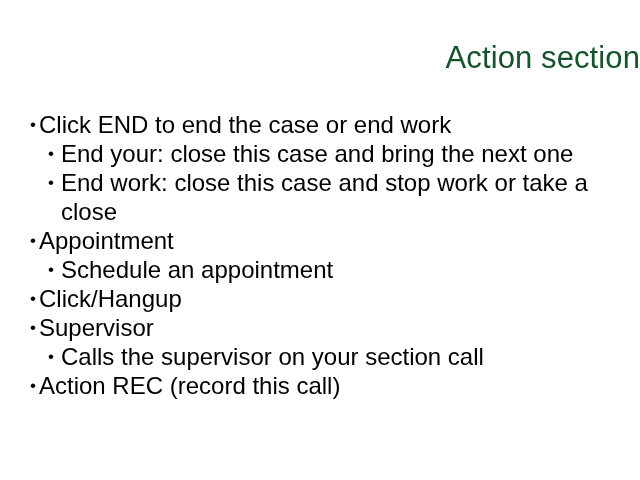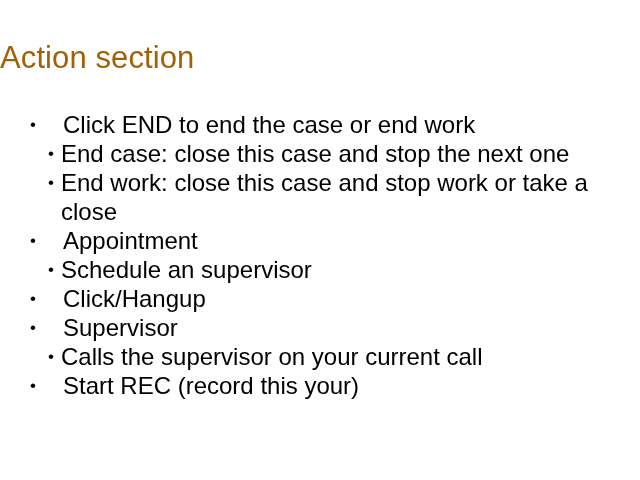--- a/index.html
+++ b/index.html
@@ -19,25 +19,25 @@
     width: 640px;
     height: 480px;
     background: #ffffff;
     box-sizing: border-box;
   }
   .slide-title {
     position: absolute;
     left: 0;
     top: 40px;
     width: 640px;
-    text-align: left;
+    text-align: right;
     font-size: 31px;
     line-height: 36px;
     font-weight: normal;
-    color: #a16207;
+    color: #14532d;
     letter-spacing: 0.1px;
     white-space: nowrap;
   }
   .body-block {
     position: absolute;
     left: 30px;
     top: 110px;
     width: 600px;
   }
   .bullet-line {
@@ -71,21 +71,20 @@
   }
   .bullet-text {
     flex: 1 1 auto;
     font-size: 24px;
     line-height: 29px;
     color: #000000;
     white-space: normal;
   }
   .lvl1 > .bullet-text {
     max-width: 560px;
-    margin-left: 24px;
   }
   .lvl2 > .bullet-text {
     max-width: 548px;
   }
 </style>
 </head>
 <body>
 
 <div class="slide">
 
@@ -93,52 +92,52 @@
 
   <div class="body-block">
 
     <div class="bullet-line lvl1">
       <span class="bullet-mark">•</span>
       <span class="bullet-text">Click END to end the case or end work</span>
     </div>
 
     <div class="bullet-line lvl2">
       <span class="bullet-mark">•</span>
-      <span class="bullet-text">End case: close this case and stop the next one</span>
+      <span class="bullet-text">End your: close this case and bring the next one</span>
     </div>
 
     <div class="bullet-line lvl2">
       <span class="bullet-mark">•</span>
       <span class="bullet-text">End work: close this case and stop work or take a close</span>
     </div>
 
     <div class="bullet-line lvl1">
       <span class="bullet-mark">•</span>
       <span class="bullet-text">Appointment</span>
     </div>
 
     <div class="bullet-line lvl2">
       <span class="bullet-mark">•</span>
-      <span class="bullet-text">Schedule an supervisor</span>
+      <span class="bullet-text">Schedule an appointment</span>
     </div>
 
     <div class="bullet-line lvl1">
       <span class="bullet-mark">•</span>
       <span class="bullet-text">Click/Hangup</span>
     </div>
 
     <div class="bullet-line lvl1">
       <span class="bullet-mark">•</span>
       <span class="bullet-text">Supervisor</span>
     </div>
 
     <div class="bullet-line lvl2">
       <span class="bullet-mark">•</span>
-      <span class="bullet-text">Calls the supervisor on your current call</span>
+      <span class="bullet-text">Calls the supervisor on your section call</span>
     </div>
 
     <div class="bullet-line lvl1">
       <span class="bullet-mark">•</span>
-      <span class="bullet-text">Start REC (record this your)</span>
+      <span class="bullet-text">Action REC (record this call)</span>
     </div>
 
   </div>
 </div>
 
 </body></html>

